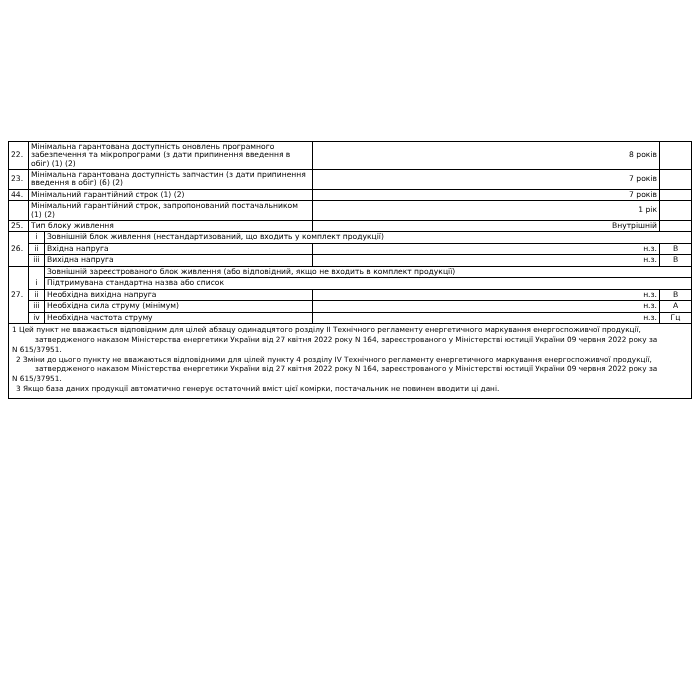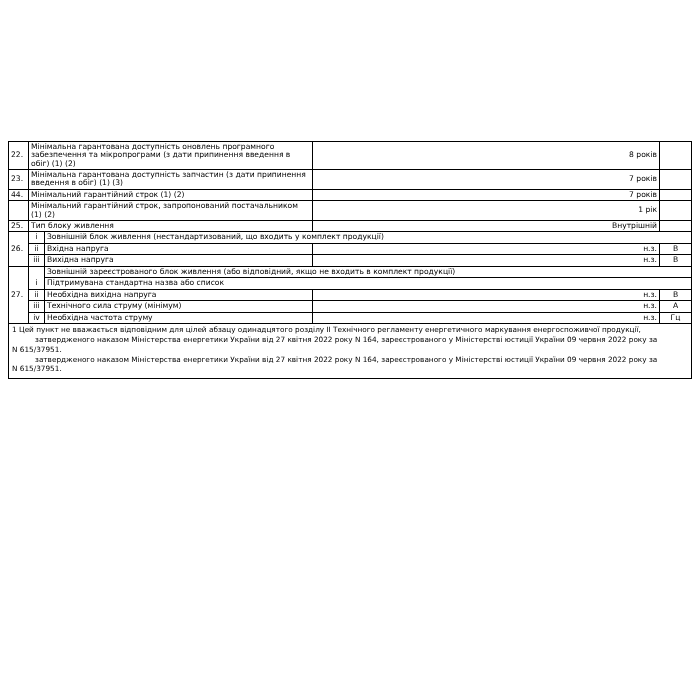--- a/index.html
+++ b/index.html
@@ -96,21 +96,21 @@
 
         <tr>
           <td class="c-num">22.</td>
           <td class="center tight" colspan="2">Мінімальна гарантована доступність оновлень програмного забезпечення та мікропрограми (з дати припинення введення в обіг) (1) (2)</td>
           <td class="c-val">8 років</td>
           <td class="c-unit"></td>
         </tr>
 
         <tr>
           <td class="c-num">23.</td>
-          <td class="center tight" colspan="2">Мінімальна гарантована доступність запчастин (з дати припинення введення в обіг) (1) (3)</td>
+          <td class="center tight" colspan="2">Мінімальна гарантована доступність запчастин (з дати припинення введення в обіг) (6) (2)</td>
           <td class="c-val">7 років</td>
           <td class="c-unit"></td>
         </tr>
 
         <tr>
           <td class="c-num">44.</td>
           <td class="center tight" colspan="2">Мінімальний гарантійний строк (1) (2)</td>
           <td class="c-val">7 років</td>
           <td class="c-unit"></td>
         </tr>
@@ -162,37 +162,39 @@
 
         <tr>
           <td class="c-sub">ii</td>
           <td class="center">Необхідна вихідна напруга</td>
           <td class="c-val">н.з.</td>
           <td class="c-unit">В</td>
         </tr>
 
         <tr>
           <td class="c-sub">iii</td>
-          <td class="center">Технічного сила струму (мінімум)</td>
+          <td class="center">Необхідна сила струму (мінімум)</td>
           <td class="c-val">н.з.</td>
           <td class="c-unit">А</td>
         </tr>
 
         <tr>
           <td class="c-sub">iv</td>
           <td class="center">Необхідна частота струму</td>
           <td class="c-val">н.з.</td>
           <td class="c-unit">Гц</td>
         </tr>
 
       </tbody>
     </table>
 
     <div class="notes">
       <p>1 Цей пункт не вважається відповідним для цілей абзацу одинадцятого розділу II Технічного регламенту енергетичного маркування енергоспоживчої продукції,</p>
       <p class="ind">затвердженого наказом Міністерства енергетики України від 27 квітня 2022 року N 164, зареєстрованого у Міністерстві юстиції України 09 червня 2022 року за</p>
       <p>N 615/37951.</p>
+      <p class="ind2">2 Зміни до цього пункту не вважаються відповідними для цілей пункту 4 розділу IV Технічного регламенту енергетичного маркування енергоспоживчої продукції,</p>
       <p class="ind">затвердженого наказом Міністерства енергетики України від 27 квітня 2022 року N 164, зареєстрованого у Міністерстві юстиції України 09 червня 2022 року за</p>
       <p>N 615/37951.</p>
+      <p class="ind2">3 Якщо база даних продукції автоматично генерує остаточний вміст цієї комірки, постачальник не повинен вводити ці дані.</p>
     </div>
 
   </div>
 </div>
 
 </body></html>

